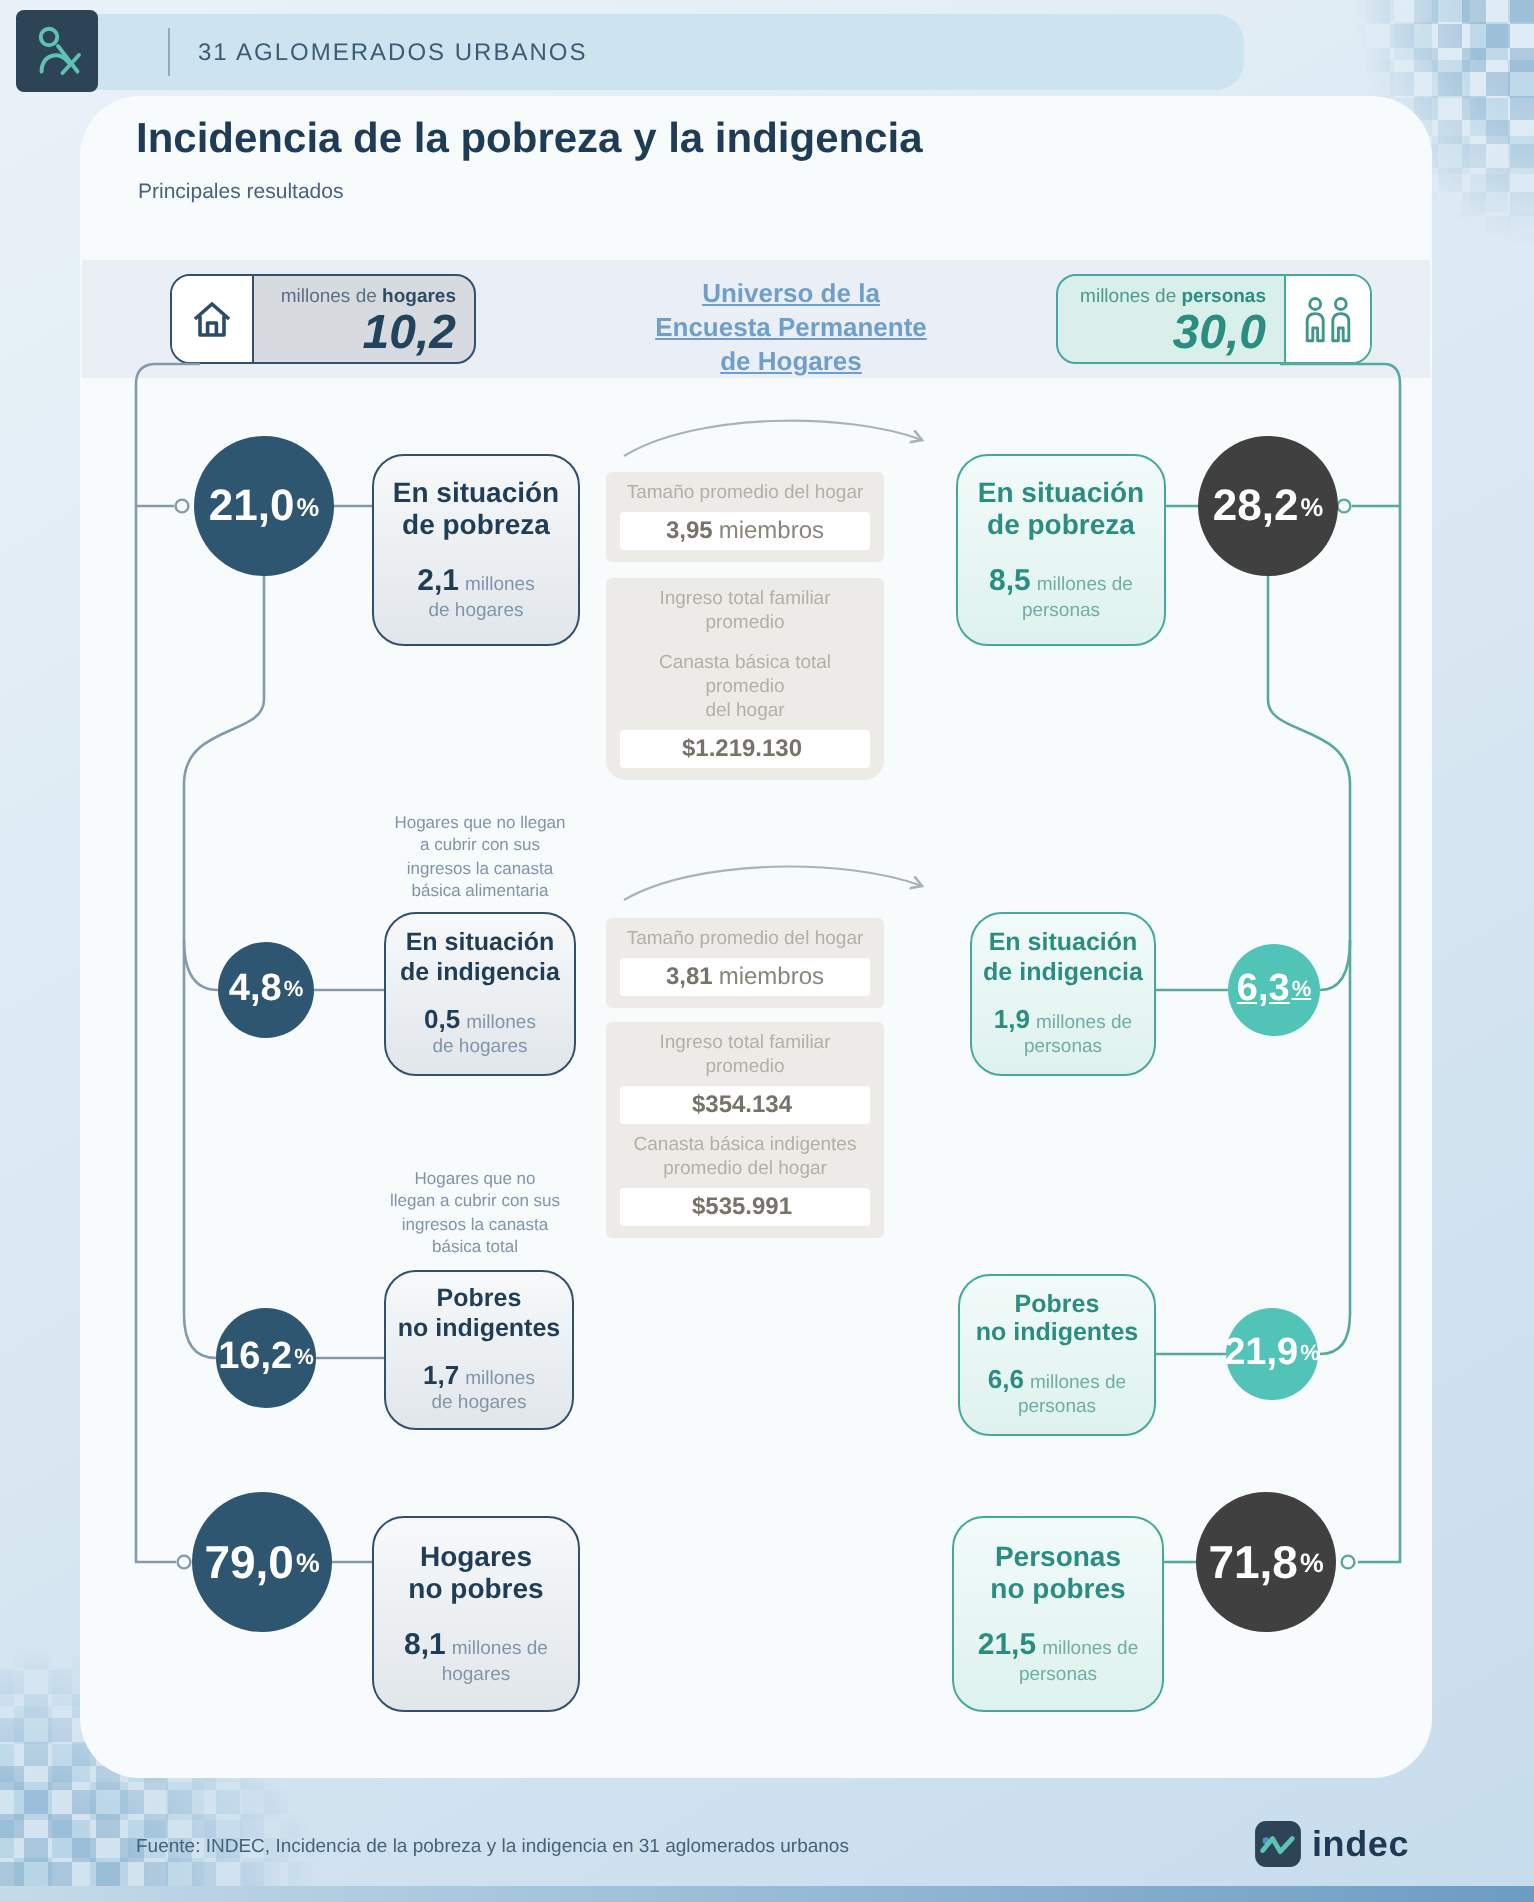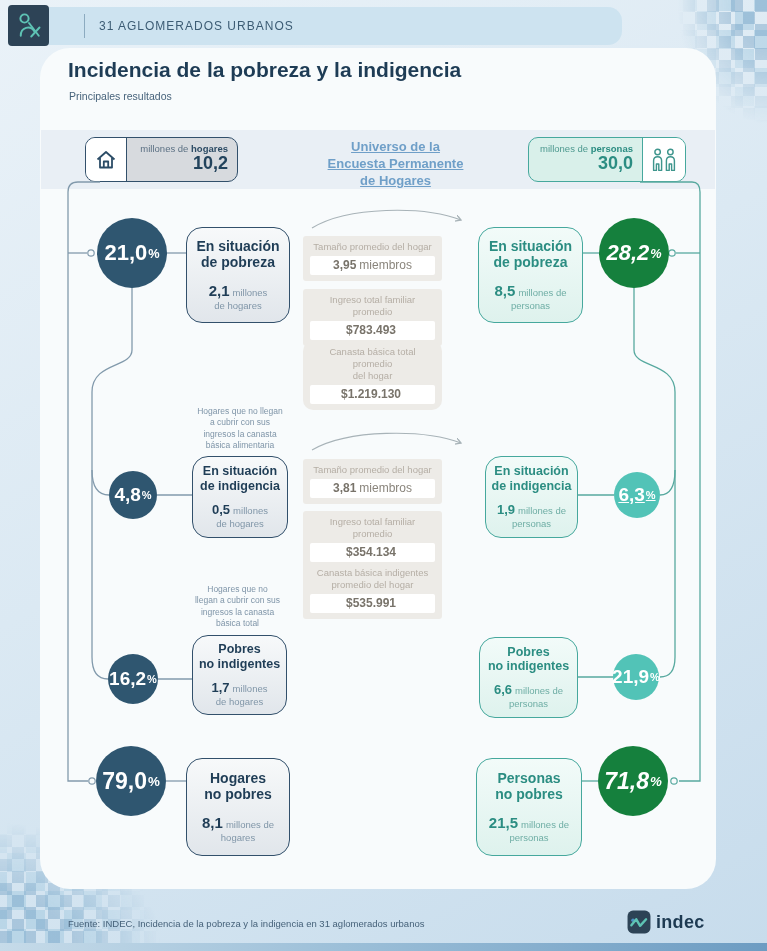--- a/index.html
+++ b/index.html
@@ -40,29 +40,29 @@
   .ucard{position:absolute;top:137px;height:45px;display:flex;border-radius:10px;overflow:hidden;box-sizing:border-box;}
   .hh-card{left:85px;width:153px;border:1.5px solid #32506b;background:#d7dade;}
   .pp-card{left:528px;width:158px;border:1.5px solid #46a89d;background:#d9f0ea;}
   .useg-icon{width:40px;background:#fff;display:flex;align-items:center;justify-content:center;flex:none;}
   .hh-card .useg-icon{border-right:1.5px solid #32506b;}
   .pp-card .useg-icon{border-left:1.5px solid #46a89d;width:42px;}
   .useg-text{flex:1;text-align:right;padding:5px 9px 4px 4px;}
   .ulab{font-size:9.5px;}
   .hh-card .ulab{color:#5b7083;} .hh-card .ulab b{color:#2c4b64;}
   .pp-card .ulab{color:#4d998f;} .pp-card .ulab b{color:#2b8d82;}
-  .uval{font-size:18px;font-weight:bold;line-height:1.05;}
+  .uval{font-size:24px;font-weight:bold;line-height:1.05;font-style:italic;}
   .hh-card .uval{color:#22435c;} .pp-card .uval{color:#2b8d82;}
   .center-univ{position:absolute;left:308px;top:139px;width:175px;text-align:center;
     font-size:13px;font-weight:bold;color:#6f9fc8;line-height:1.3;text-decoration:underline;}
   
   .wires{position:absolute;left:0;top:0;pointer-events:none;}
   
   .circ{position:absolute;border-radius:50%;color:#fff;display:flex;align-items:baseline;justify-content:center;font-weight:bold;}
-  .navy-c{background:#2f5670;} .teal-c{background:#15803d;font-style:italic;} .teal-lc{background:#52c3b7;}
+  .navy-c{background:#2f5670;} .teal-c{background:#404040;} .teal-lc{background:#52c3b7;}
   .c-lg{width:70px;height:70px;font-size:22px;}
   .c-sm{width:48px;height:48px;font-size:19px;}
   .psym{font-size:.58em;margin-left:1px;}
   .circ{align-items:center;}
   
   .fbox{position:absolute;border-radius:16px;display:flex;flex-direction:column;justify-content:center;
     align-items:center;text-align:center;box-sizing:border-box;gap:11px;padding:6px 4px;}
   .lbox{border:1.5px solid #32506b;background:linear-gradient(180deg,#f7f9fa 0%,#e1e6eb 100%);}
   .rbox{border:1.5px solid #46a89d;background:linear-gradient(180deg,#f2fbf9 0%,#def2ed 100%);}
   .fbox .ttl{font-weight:bold;line-height:1.18;}
@@ -196,21 +196,21 @@
 de hogares</span></div>
 </div>
 <div class="mbox" style="top:236px;">
   <div class="mlab pre">Tamaño promedio del hogar</div>
   <div class="mval"><b>3,95</b><span class="mu">miembros</span></div>
 </div>
 <div class="mbox" style="top:289px;">
   <div class="mlab pre">Ingreso total familiar promedio</div>
   <div class="mval"><b>$783.493</b><span class="mu"></span></div>
 </div>
-<div class="mbox" style="top:341px;border-radius:10px;">
+<div class="mbox" style="top:321px;border-radius:10px;">
   <div class="mlab pre">Canasta básica total promedio
 del hogar</div>
   <div class="mval"><b>$1.219.130</b><span class="mu"></span></div>
 </div>
 <div class="fbox rbox t-lg" style="left:478px;top:227px;width:105px;height:96px;">
   <div class="ttl pre">En situación
 de pobreza</div>
   <div class="val pre"><b>8,5</b><span class="u">millones de
 personas</span></div>
 </div>

